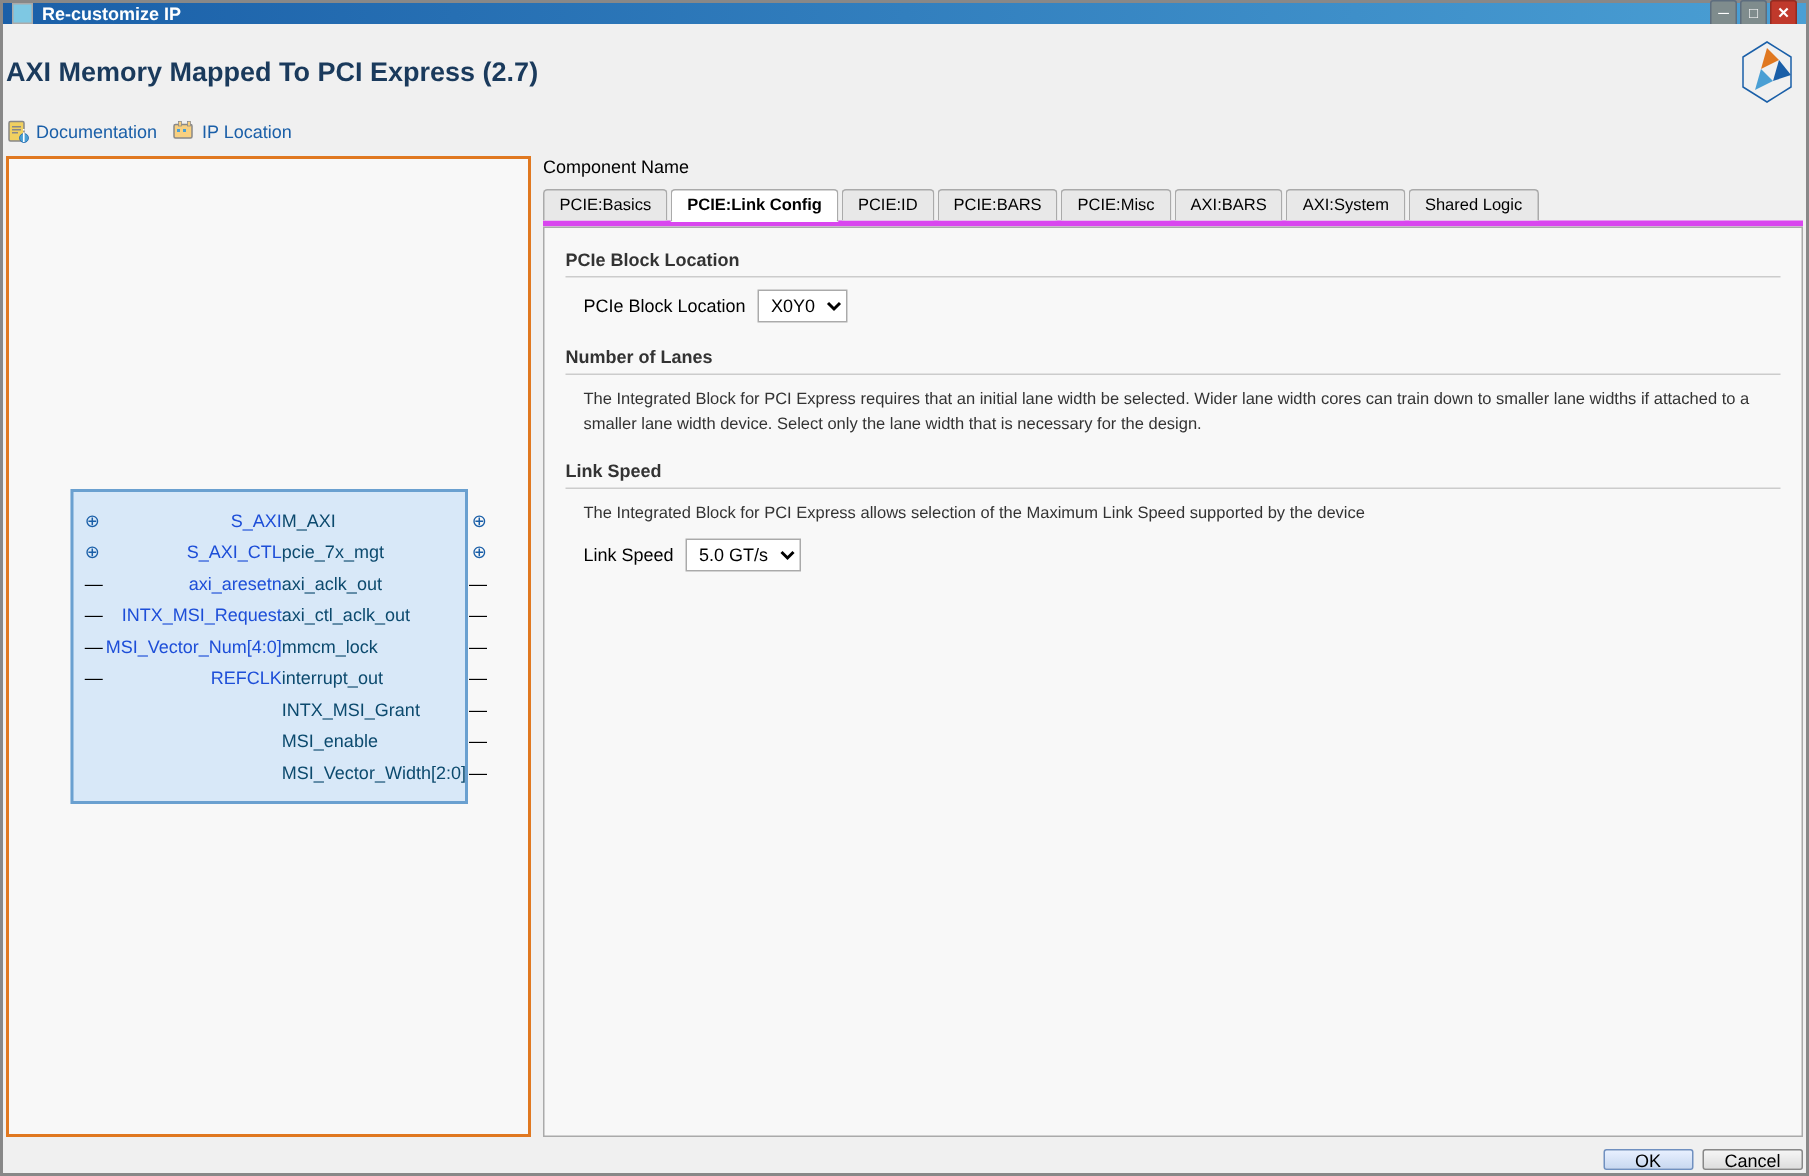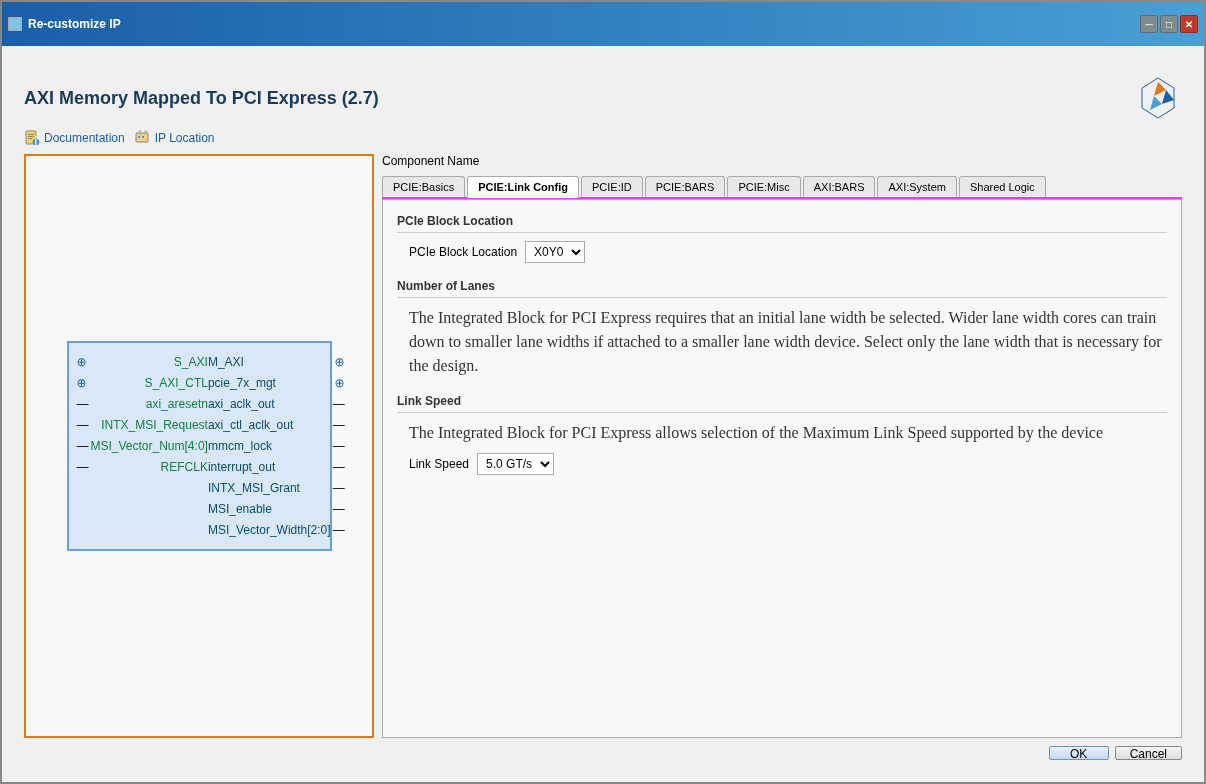--- a/index.html
+++ b/index.html
@@ -12,21 +12,21 @@
       height: 784px;
       background: #f0f0f0;
       border: 2px solid #888;
       display: flex;
       flex-direction: column;
     }
 
     .title-bar {
       background: linear-gradient(to right, #1a5fa8, #4a9fd4);
       color: white;
-      height: 44px;
+      height: 14px;
       display: flex;
       align-items: center;
       justify-content: space-between;
       padding: 0 6px;
       flex-shrink: 0;
       text-align: center;
     }
     .title-bar-text {
       font-size: 12px;
       font-weight: bold;
@@ -57,21 +57,21 @@
       font-weight: bold;
       cursor: pointer;
     }
     .tb-btn-min { background: #7f8c8d; border-color: #5d6d7e; }
     .tb-btn-max { background: #7f8c8d; border-color: #5d6d7e; }
 
     .window-body {
       display: flex;
       flex-direction: column;
       flex: 1;
-      padding: 22px;
+      padding: 2px;
       background: #f0f0f0;
       overflow: hidden;
     }
 
     .app-header {
       display: flex;
       align-items: center;
       justify-content: space-between;
       padding: 6px 0 8px 0;
     }
@@ -139,21 +139,21 @@
       width: 265px;
       padding: 10px 8px;
       position: relative;
     }
     .port-row {
       display: flex;
       justify-content: space-between;
       margin: 2px 0;
       font-size: 11px;
     }
-    .port-name-left { color: #15803d; }
+    .port-name-left { color: #1d4ed8; }
     .port-name-right { color: #0c4a6e; }
 
     
     .right-panel {
       flex: 1;
       display: flex;
       flex-direction: column;
       overflow: hidden;
     }
 
@@ -171,21 +171,21 @@
       flex: 1;
       height: 22px;
       border: 1px solid #aaa;
       padding: 2px 4px;
       font-size: 12px;
       background: white;
     }
 
     .tabs {
       display: flex;
-      border-bottom: 2px solid #d946ef;
+      border-bottom: 4px solid #d946ef;
       margin-bottom: 0;
       gap: 2px;
     }
     .tab {
       padding: 4px 10px;
       border: 1px solid #aaa;
       border-bottom: none;
       background: #e8e8e8;
       cursor: pointer;
       font-size: 11px;
@@ -234,25 +234,24 @@
     .field-select {
       height: 22px;
       border: 1px solid #aaa;
       background: white;
       padding: 1px 4px;
       font-size: 12px;
       min-width: 60px;
     }
 
     .description-text {
-      font-size: 16px;
+      font-size: 11px;
       color: #333;
       line-height: 1.5;
       margin-bottom: 8px;
-      font-family: Liberation Serif, serif;
     }
 
     .bottom-bar {
       display: flex;
       justify-content: flex-end;
       align-items: center;
       gap: 6px;
       padding: 8px 0 0 0;
       flex-shrink: 0;
     }

